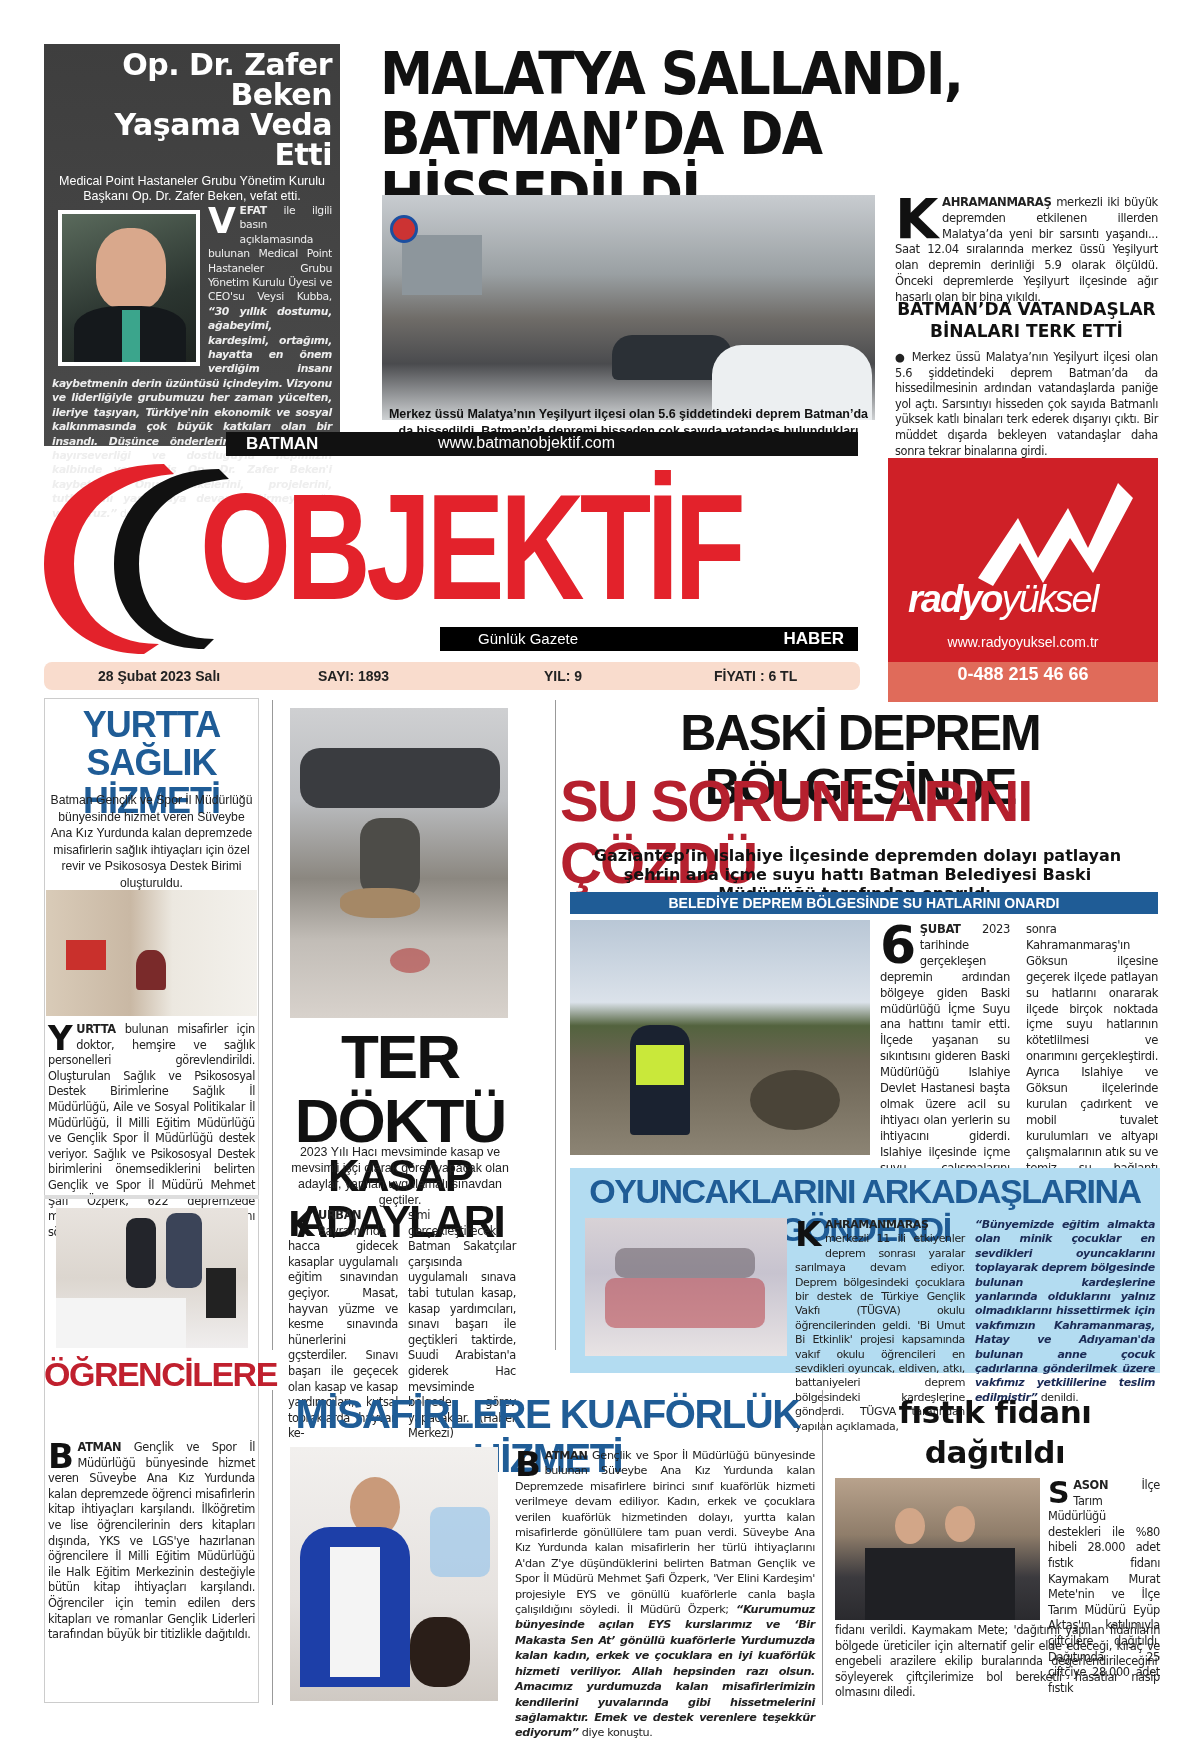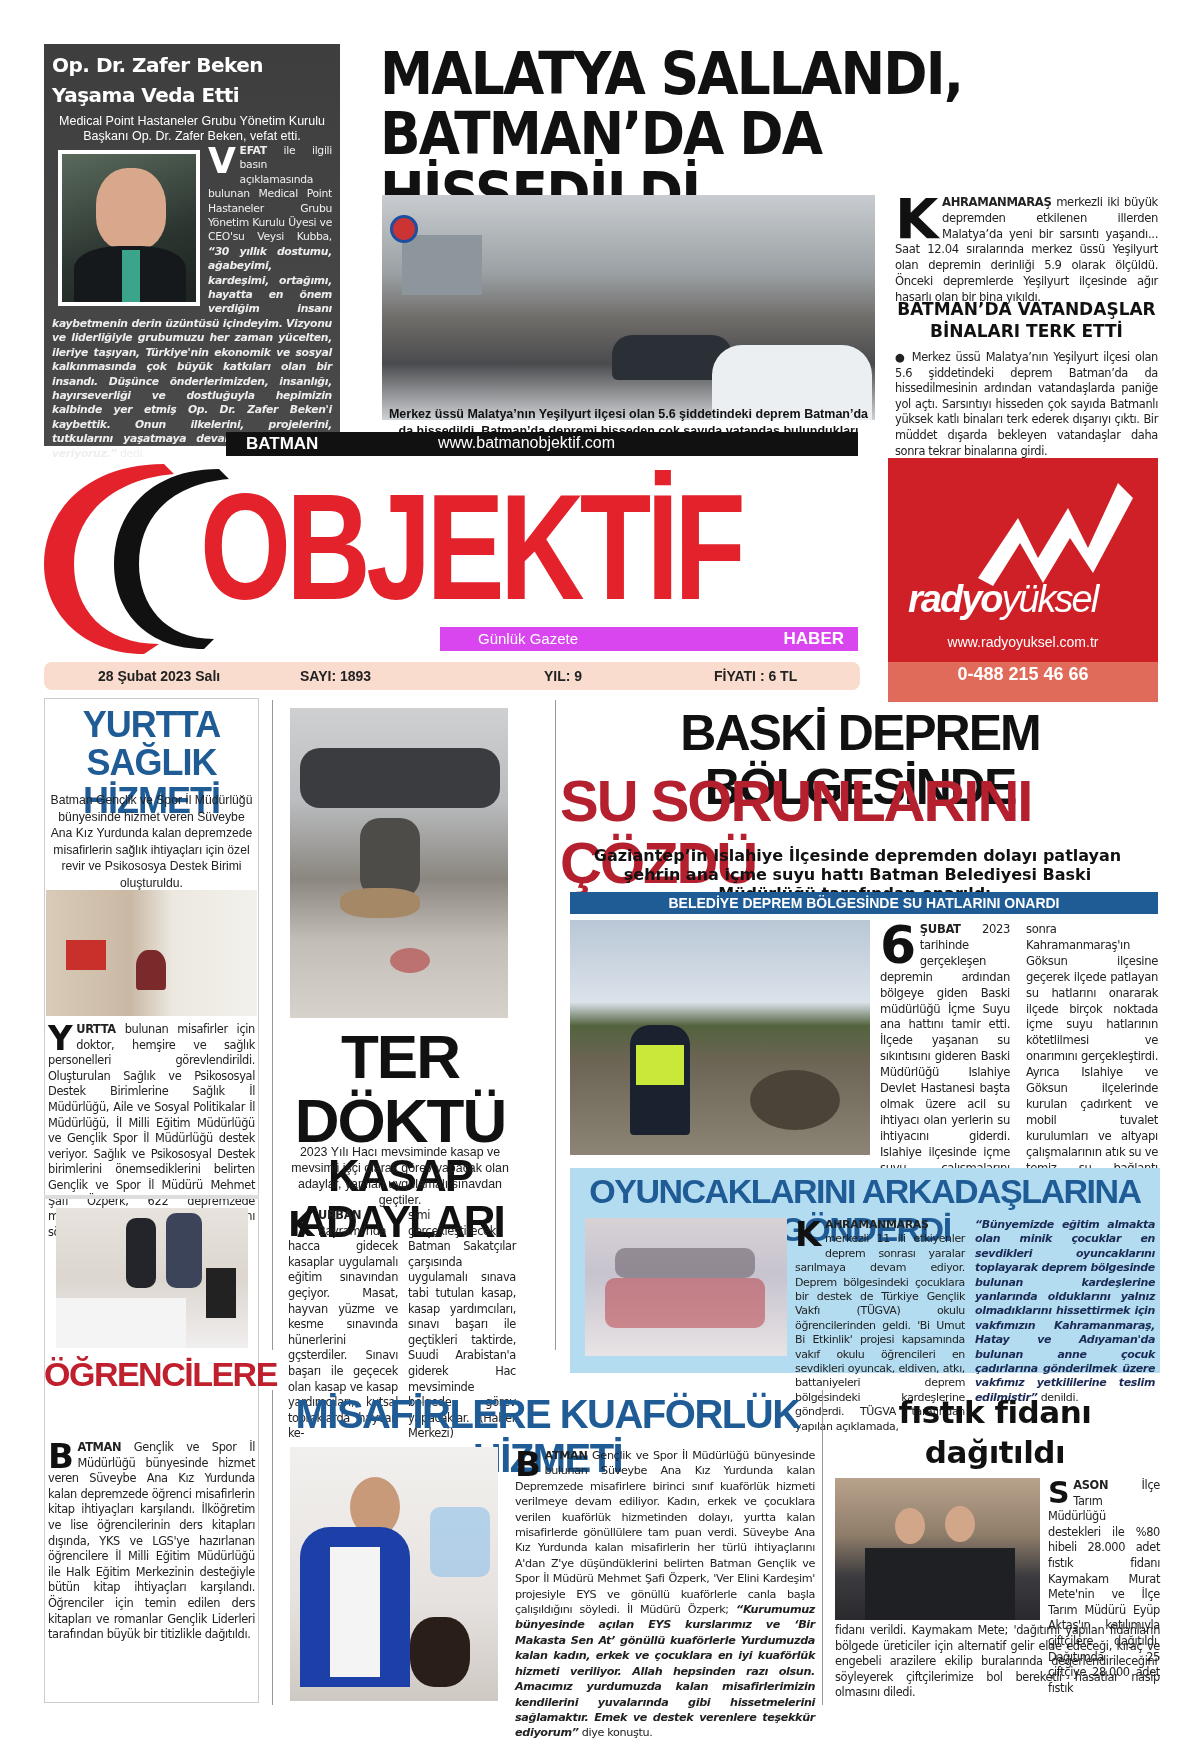--- a/index.html
+++ b/index.html
@@ -7,31 +7,31 @@
 .abs{position:absolute}
 .cond{font-family:"Liberation Sans Narrow","Liberation Sans",sans-serif;font-stretch:condensed}
 .j{text-align:justify}
 .photo{position:absolute;overflow:hidden}
 .dropcap{float:left;font-weight:900;font-size:44px;line-height:36px;margin:2px 4px 0 0;font-family:"DejaVu Sans",sans-serif;color:#111}
 .bold{font-weight:bold}
 .it{font-style:italic;font-weight:bold}
 .vline{position:absolute;width:1px;background:#999}
 
 #obit{left:44px;top:44px;width:296px;height:402px;background:linear-gradient(#3e3e3e,#4a4a4a);color:#fff;padding:6px 8px}
-#obit h2{text-align:left;font-family:"DejaVu Sans",sans-serif;font-weight:bold;font-size:20px;line-height:30px;letter-spacing:-0.5px}
+#obit h2{text-align:right;font-family:"DejaVu Sans",sans-serif;font-weight:bold;font-size:30px;line-height:30px;letter-spacing:-0.5px}
 #obit .sub{text-align:center;font-size:12.5px;line-height:15px;margin-top:4px}
 #obit .body{font-size:10.8px;line-height:14.4px;color:#eee;font-family:"DejaVu Sans",sans-serif;letter-spacing:-0.3px}
 #obit .portrait{float:left;width:142px;height:156px;border:4px solid #fff;margin:6px 8px 2px 6px;background:linear-gradient(160deg,#5a6a5c 0%,#2b3530 60%,#1e2420 100%);position:relative}
 
 #mainhead{left:380px;top:44px;width:780px;font-family:"DejaVu Sans",sans-serif;font-weight:900;font-size:58px;line-height:60px;color:#111;letter-spacing:-2px;transform:scaleX(0.92);transform-origin:left top}
 
 #logo-bar{left:226px;top:432px;width:632px;height:24px;background:#111;color:#fff}
 #logo-bar span{position:absolute;top:2px;font-size:17px;font-weight:bold}
 #logo-word{left:200px;top:472px;font-family:"Liberation Sans",sans-serif;font-weight:900;color:#e3222b;font-size:150px;line-height:150px;letter-spacing:-6px;transform:scaleX(0.78);transform-origin:left top}
-#logo-bar2{left:440px;top:627px;width:418px;height:24px;background:#d946ef;color:#fff}
+#logo-bar2{left:440px;top:627px;width:418px;height:24px;background:#000000;color:#fff}
 #info-bar{left:44px;top:662px;width:816px;height:28px;background:#f9dccd;border-radius:8px;font-weight:bold;font-size:14px}
 #info-bar span{position:absolute;top:6px}
 #radio{left:888px;top:458px;width:270px;height:232px;background:#cf2027}
 
 .h-blue{color:#1f5c96;font-weight:900;font-family:"Liberation Sans",sans-serif;text-align:center}
 .h-red{color:#c0202e;font-weight:900;text-align:right}
 .smalltext{font-size:11.4px;line-height:15.6px;font-family:"DejaVu Sans",sans-serif;letter-spacing:-0.35px;color:#222}
 </style>
 </head>
 <body>
@@ -78,21 +78,21 @@
   <span style="left:20px">BATMAN</span>
   <span style="left:212px;font-weight:normal;font-size:16px">www.batmanobjektif.com</span>
 </div>
 <div id="logo-word" class="abs">OBJEKTİF</div>
 <div id="logo-bar2" class="abs">
   <span class="abs" style="left:38px;top:3px;font-size:15px">Günlük Gazete</span>
   <span class="abs" style="right:14px;top:2px;font-size:17px;font-weight:bold">HABER</span>
 </div>
 <div id="info-bar" class="abs">
   <span style="left:54px">28 Şubat 2023 Salı</span>
-  <span style="left:256px">SAYI: 1893</span>
+  <span style="left:274px">SAYI: 1893</span>
   <span style="left:500px">YIL: 9</span>
   <span style="left:670px">FİYATI : 6 TL</span>
 </div>
 
 <div id="radio" class="abs">
   <svg class="abs" style="left:70px;top:20px" width="180" height="110" viewBox="0 0 180 110">
     <path d="M20 100 L60 40 L80 80 L110 30 L130 70 L160 5 L175 20 L135 95 L112 60 L85 105 L62 65 L35 108 Z" fill="#fff"></path>
   </svg>
   <div class="abs" style="left:20px;top:120px;font-size:38px;color:#fff;letter-spacing:-2px;font-style:italic">
     <span style="font-weight:900">radyo</span><span style="font-weight:normal">yüksel</span>

